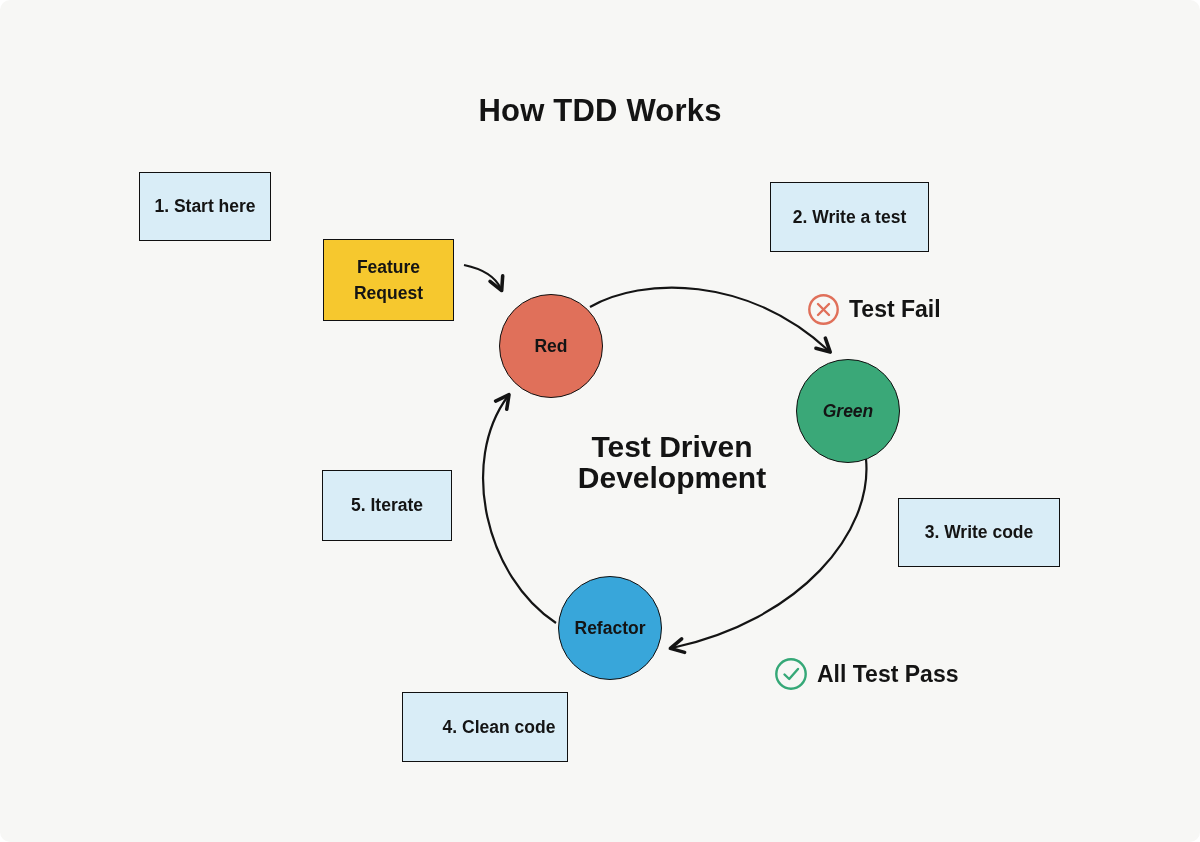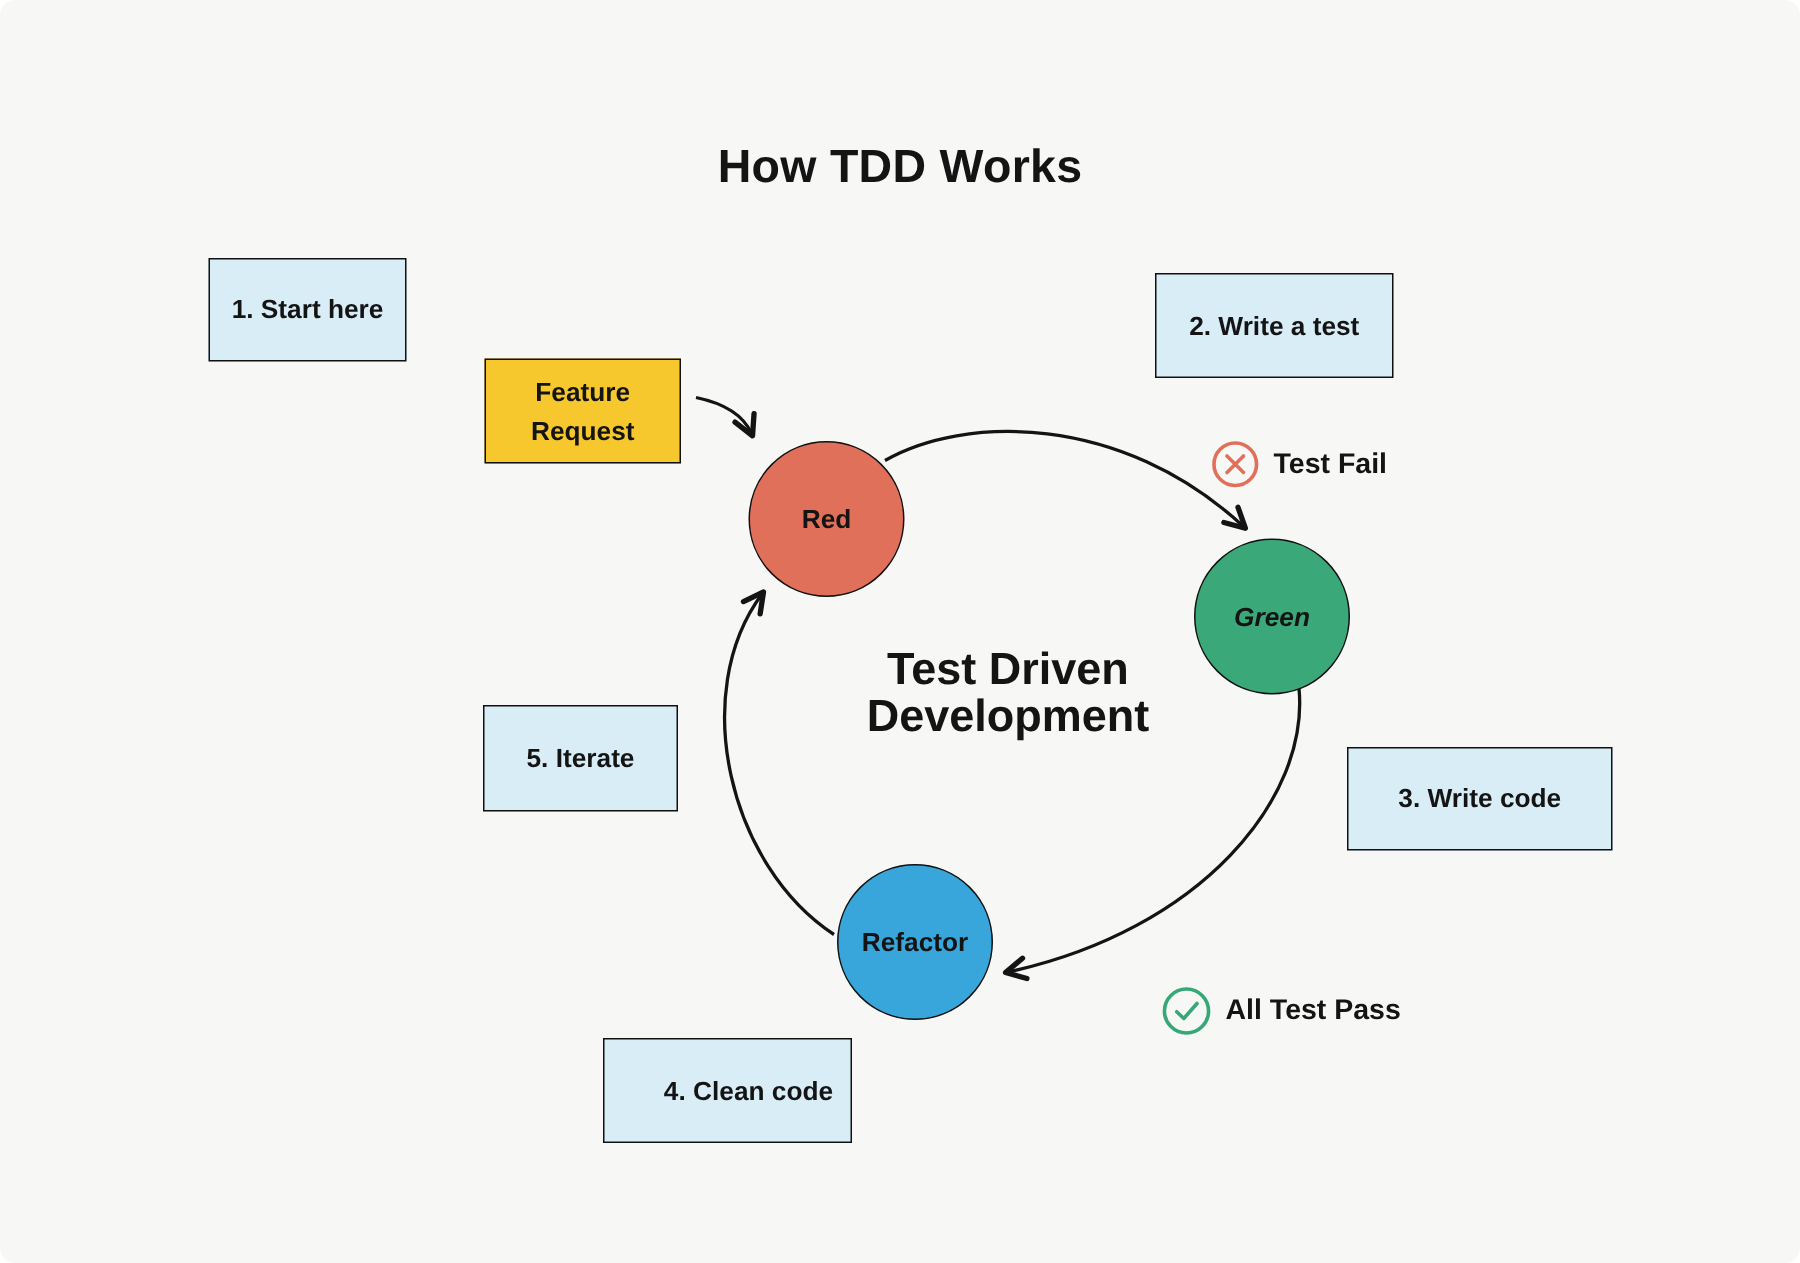--- a/index.html
+++ b/index.html
@@ -30,21 +30,21 @@
   }
   .circle.red      { background: var(--red-circle, #e0705a); }
   .circle.green    { background: var(--green-circle, #3aa878); }
   .circle.refactor { background: var(--blue-circle, #38a6da); }
   .center-label {
     position:absolute; left:547px; top:431px; width:250px;
     text-align:center; font-size:30px; font-weight:700; line-height:31px; z-index:2;
   }
   .badge {
     position:absolute; display:flex; align-items:center; gap:9px;
-    font-weight:700; font-size:19px; z-index:2;
+    font-weight:700; font-size:23px; z-index:2;
   }
   .badge svg { display:block; }
   svg.arrows { position:absolute; left:0; top:0; z-index:1; }
 </style>
 </head>
 <body>
 
 <div class="canvas">
 
   <svg class="arrows" width="1200" height="842" viewBox="0 0 1200 842" aria-hidden="true">
@@ -60,31 +60,31 @@
   </svg>
 
   <div class="title">How TDD Works</div>
 
   <div class="note" style="left:139px; top:172px; width:132px; height:69px;">
     <span>1. Start here</span>
   </div>
   <div class="note" style="left:770px; top:182px; width:159px; height:70px;">
     <span>2. Write a test</span>
   </div>
-  <div class="note" style="left:898px; top:498px; width:177px; height:69px;text-align:center;">
+  <div class="note" style="left:898px; top:498px; width:162px; height:69px;text-align:center;">
     <span>3. Write code</span>
   </div>
   <div class="note" style="left:402px; top:692px; width:166px; height:70px;padding-left:28px;">
     <span>4. Clean code</span>
   </div>
   <div class="note" style="left:322px; top:470px; width:130px; height:71px;">
     <span>5. Iterate</span>
   </div>
 
-  <div class="note yellow" style="left:323px; top:239px; width:131px; height:70px;">
+  <div class="note yellow" style="left:323px; top:239px; width:131px; height:82px;">
     <span>
       <span>Feature</span><br>
       <span>Request</span>
     </span>
   </div>
 
   <div class="circle red" style="left:499px; top:294px;">
     <span>Red</span>
   </div>
   <div class="circle green" style="left:796px; top:359px;font-style:italic;">

